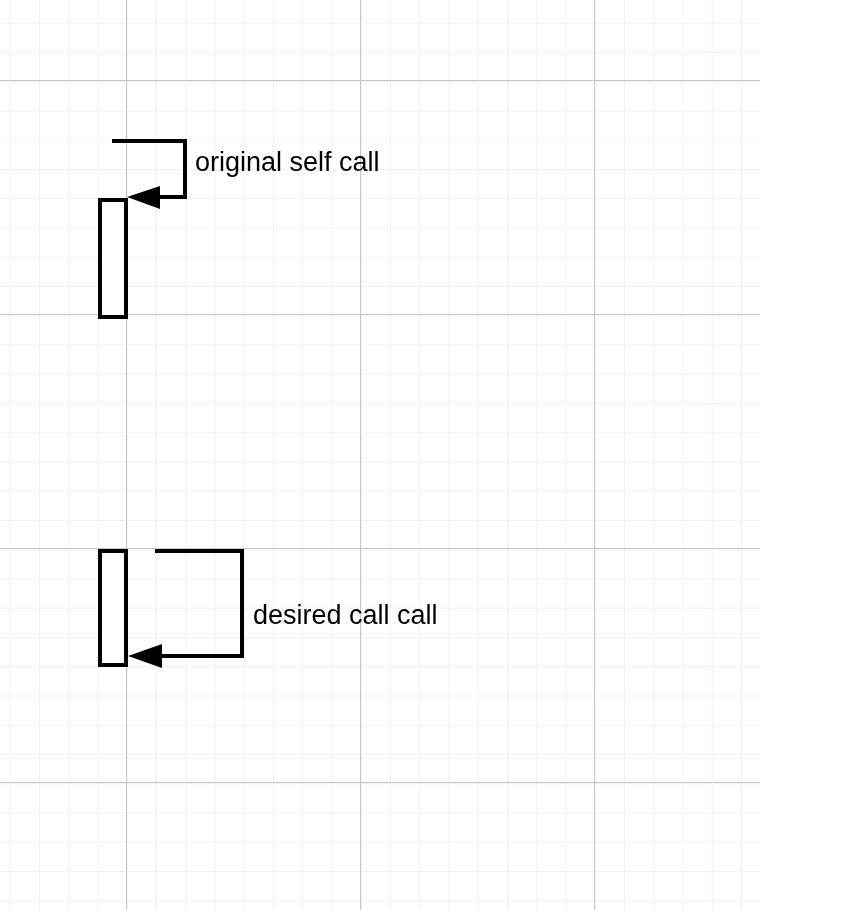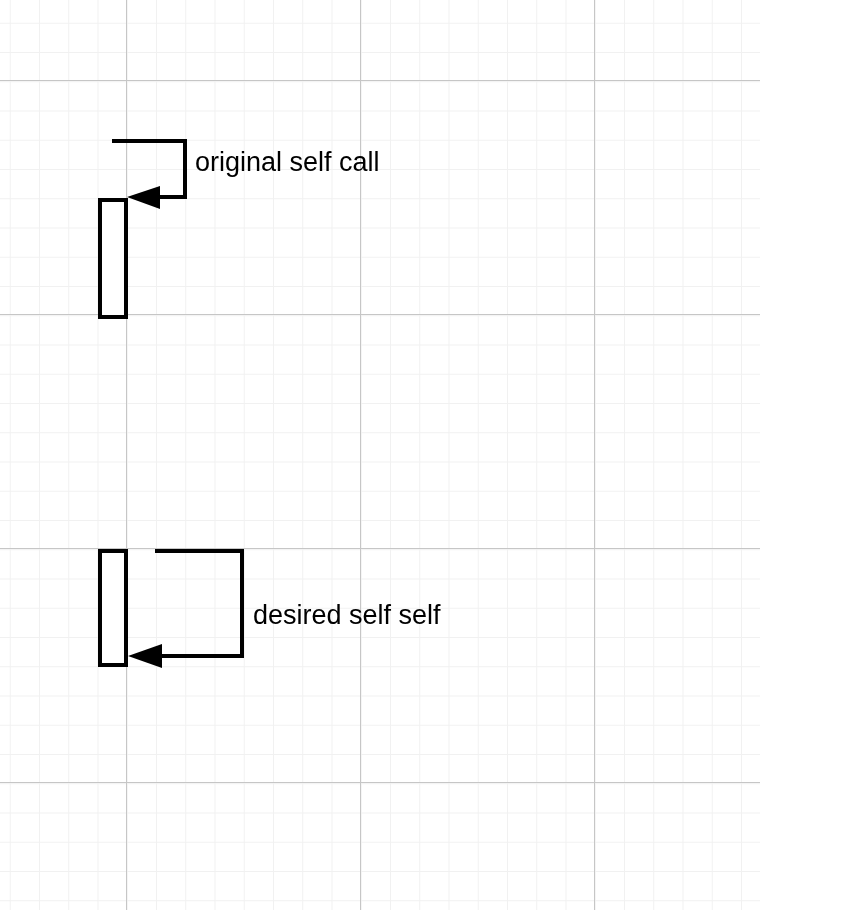--- a/index.html
+++ b/index.html
@@ -73,15 +73,15 @@
       <rect x="100" y="551" width="26" height="114" fill="#ffffff" stroke="#000000" stroke-width="4"></rect>
 
       <path d="M 155 551 L 242 551 L 242 656 L 145 656" fill="none" stroke="#000000" stroke-width="4" stroke-linecap="butt" stroke-linejoin="miter"></path>
 
       <polygon points="128,656 162,644 162,668" fill="#000000"></polygon>
     </g>
   </svg>
 
   <div class="diagram-label" id="label-original">original self call</div>
 
-  <div class="diagram-label" id="label-desired">desired self self</div>
+  <div class="diagram-label" id="label-desired">desired call call</div>
 
 </div>
 
 </body></html>

